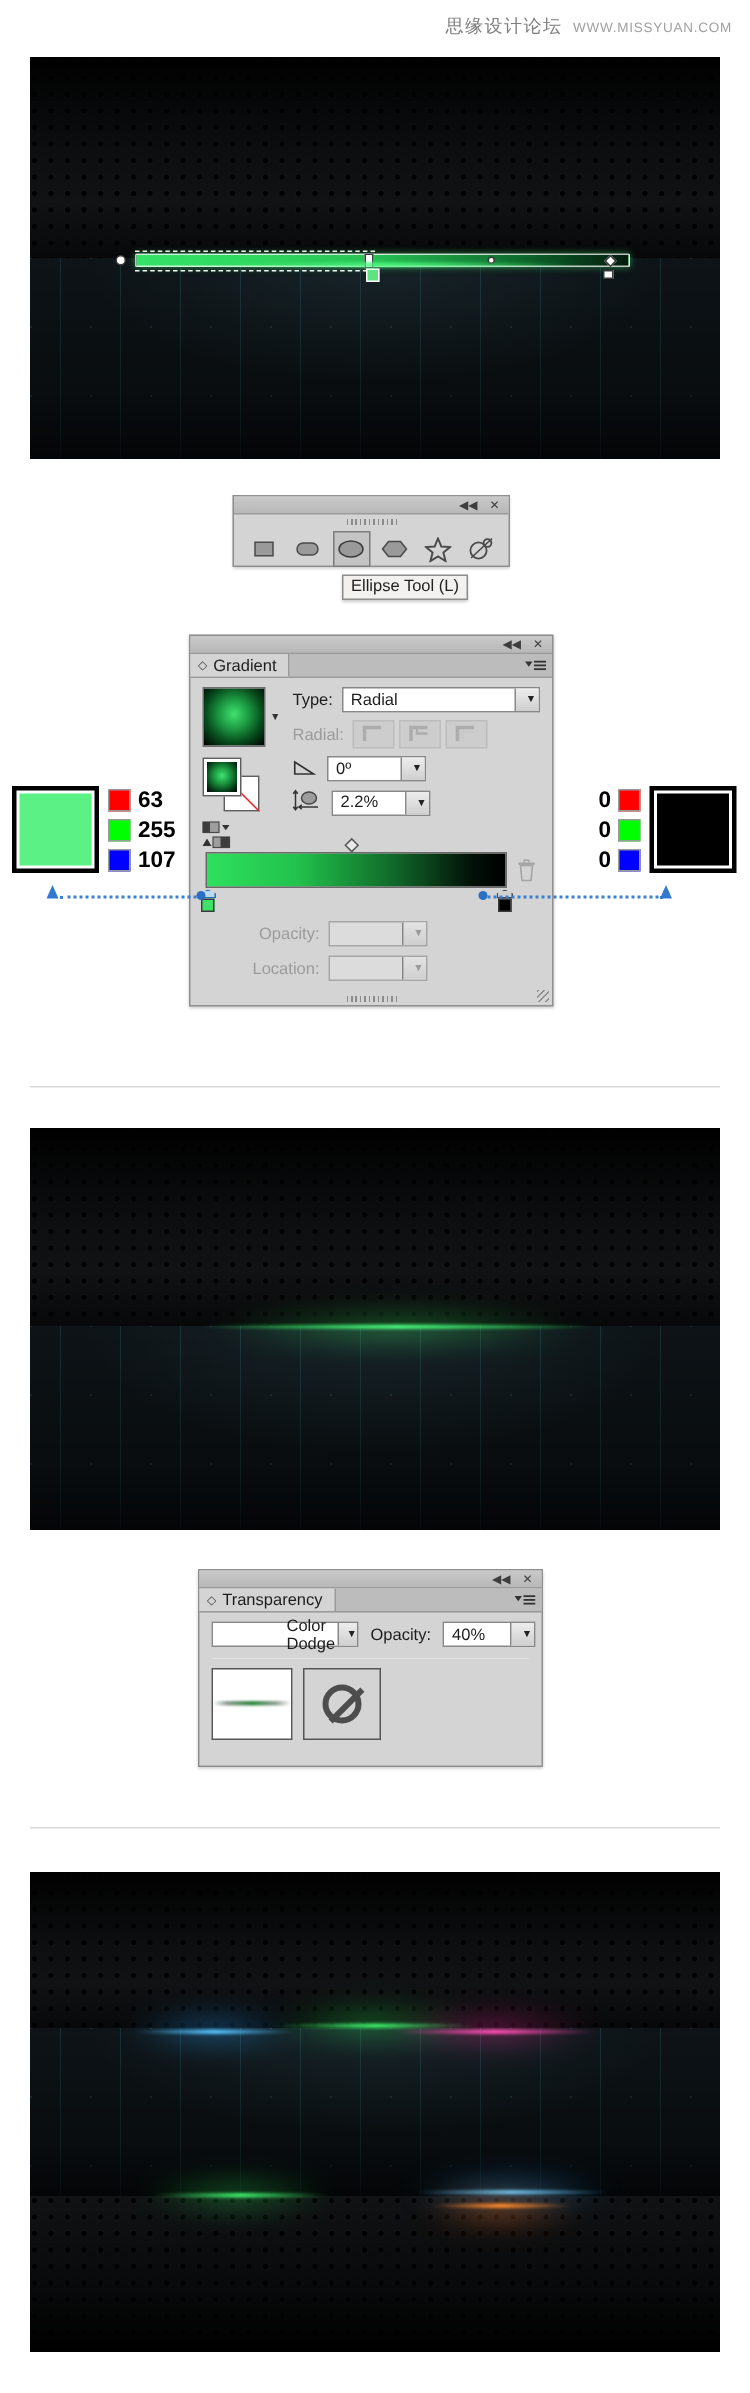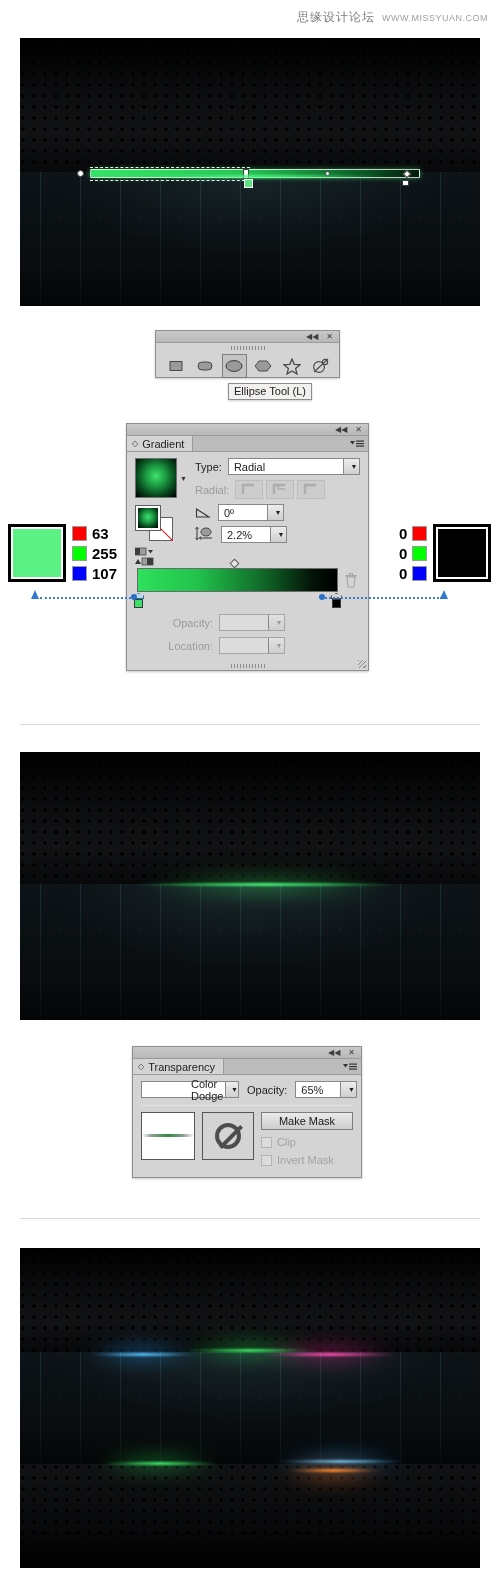--- a/index.html
+++ b/index.html
@@ -571,43 +571,32 @@
   </div>
 
   <div class="tp-body">
     <div class="tp-row1">
       <div class="combo tp-blend">
         <span>Color Dodge</span>
         <span class="caret">▼</span>
       </div>
       <span class="fld-label">Opacity:</span>
       <div class="combo" style="width:62px;flex:none;">
-        <span>65%</span>
+        <span>40%</span>
         <span class="caret">▼</span>
       </div>
     </div>
 
     <div class="tp-divider"></div>
 
     <div class="tp-row2">
       <div class="thumb-a"></div>
       <div class="thumb-b">
         <div class="no-sym"></div>
       </div>
-      <div class="tp-right">
-        <div class="btn">Make Mask</div>
-        <div class="chk-row">
-          <span class="chk"></span>
-          <span>Clip</span>
-        </div>
-        <div class="chk-row">
-          <span class="chk"></span>
-          <span>Invert Mask</span>
-        </div>
-      </div>
     </div>
   </div>
 </div>
 
 <div class="sep" style="top:1218px;"></div>
 
 <div class="artwork art-bot">
   <div class="band dots" style="top:0;height:104px;"></div>
   <div class="band hex" style="top:104px;height:112px;"></div>
   <div class="band dots dots-lower" style="top:216px;height:104px;"></div>

